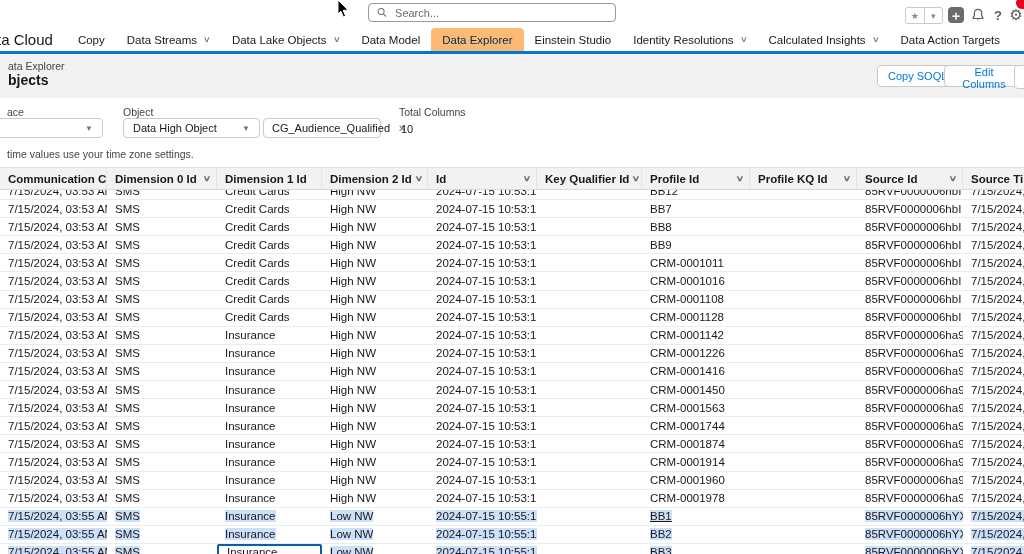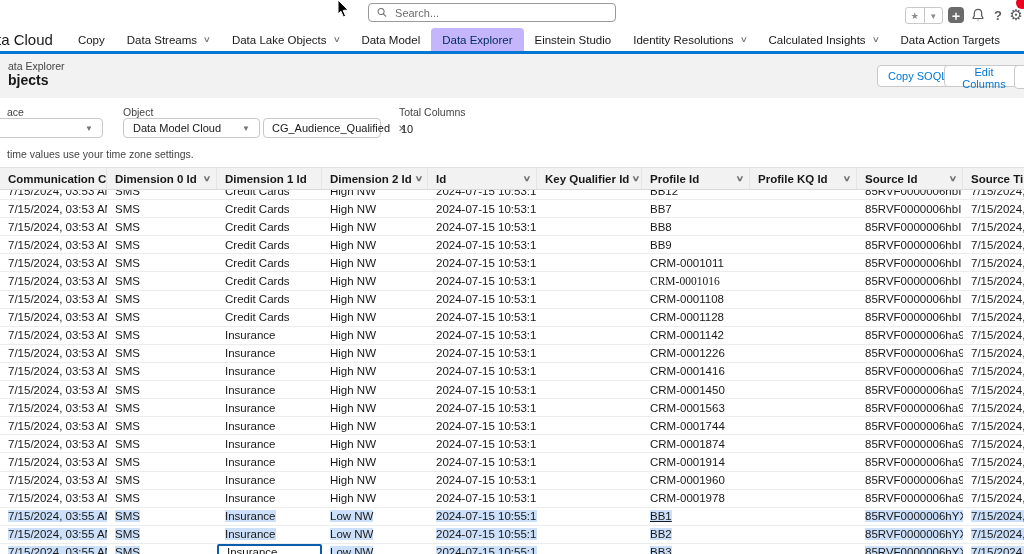--- a/index.html
+++ b/index.html
@@ -18,21 +18,21 @@
   .plus-sq{background:#6b6b6b;border-radius:4px;color:#fff;font-size:13px;font-weight:700;line-height:1;}
   .help-q{font-size:13px;font-weight:700;color:#5c5c5c;}
   .gear{font-size:15px;color:#5c5c5c;}
   .notif-dot{position:absolute;left:1016px;top:-3px;width:12px;height:12px;border-radius:50%;background:#ea001e;}
 
   
   .navbar{position:absolute;left:0;top:28px;width:1024px;height:23px;background:#fff;display:flex;align-items:stretch;}
   .navbar:after{content:"";position:absolute;left:0;top:23px;width:1024px;height:3px;background:#0176d3;}
   .nav-logo{font-size:15px;color:#181818;margin-left:-3px;padding:0 14px 0 0;display:flex;align-items:center;white-space:nowrap;}
   .nav-item{display:flex;align-items:center;padding:0 11px;font-size:11.5px;color:#181818;white-space:nowrap;cursor:pointer;}
-  .nav-item.active{background:#c4b5fd;color:#032d60;border-radius:4px 4px 0 0;}
+  .nav-item.active{background:#fdba74;color:#032d60;border-radius:4px 4px 0 0;}
   .nav-chev{font-size:8px;color:#747474;margin-left:7px;transform:scaleX(1.4);}
 
   
   .band{position:absolute;left:0;top:54px;width:1024px;height:44px;background:#f3f2f2;}
   .crumb{position:absolute;left:8px;top:6px;font-size:10.5px;color:#444;}
   .page-title{position:absolute;left:8px;top:18px;font-size:14px;font-weight:700;color:#181818;}
   .hdr-btn{position:absolute;top:11px;height:22px;background:#fff;border:1px solid #c9c9c9;border-radius:4px;color:#0176d3;font-size:11px;font-family:"Liberation Sans",sans-serif;padding:0 10px;cursor:pointer;}
   .btn-sliver{position:absolute;left:1014px;top:11px;width:20px;height:22px;background:#fff;border:1px solid #c9c9c9;border-radius:4px;}
 
   
@@ -139,21 +139,21 @@
   </div>
 
   <div class="filters">
     <div class="f-label" style="left:7px;top:8px;">ace</div>
     <div class="select" style="left:-24px;top:20px;width:127px;">
       <span></span>
       <span class="sel-chev">▼</span>
     </div>
     <div class="f-label" style="left:123px;top:8px;">Object</div>
     <div class="select" style="left:123px;top:20px;width:137px;">
-      <span>Data Model Cloud</span>
+      <span>Data High Object</span>
       <span class="sel-chev">▼</span>
     </div>
     <div class="tagbox" style="left:263px;top:20px;width:118px;">
       <span>CG_Audience_Qualified</span>
       <span class="tag-x">✕</span>
     </div>
     <div class="f-label" style="left:399px;top:8px;">Total Columns</div>
     <div class="total-val" style="left:401px;top:25px;">10</div>
     <div class="tz-note">time values use your time zone settings.</div>
   </div>
@@ -350,21 +350,21 @@
           <div class="gcell" style="width: 105px;">
             <span class="val">Credit Cards</span>
           </div>
           <div class="gcell" style="width: 106px;">
             <span class="val">High NW</span>
           </div>
           <div class="gcell" style="width: 109px;">
             <span class="val">2024-07-15 10:53:13CRM...</span>
           </div>
           <div class="gcell" style="width: 105px;"></div>
-          <div class="gcell" style="width: 108px; font-family: Liberation Serif, serif;">
+          <div class="gcell" style="width: 108px;">
             <span class="val">CRM-0001016</span>
           </div>
           <div class="gcell" style="width: 107px;"></div>
           <div class="gcell" style="width: 106px;">
             <span class="val">85RVF0000006hbI</span>
           </div>
           <div class="gcell" style="width: 100px;">
             <span class="val">7/15/2024, 03:...</span>
           </div>
         </div>

